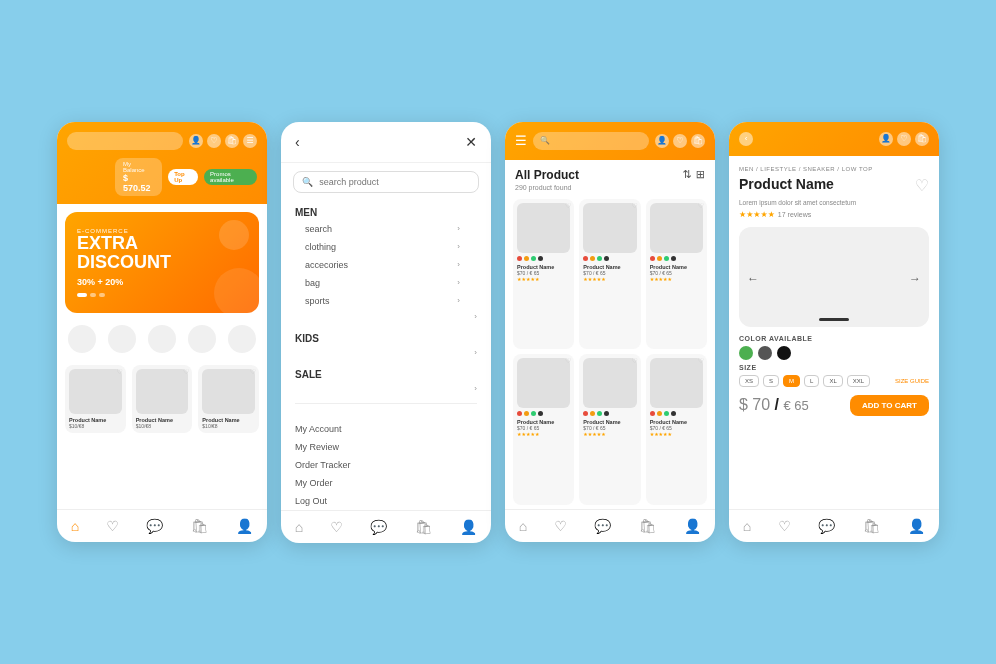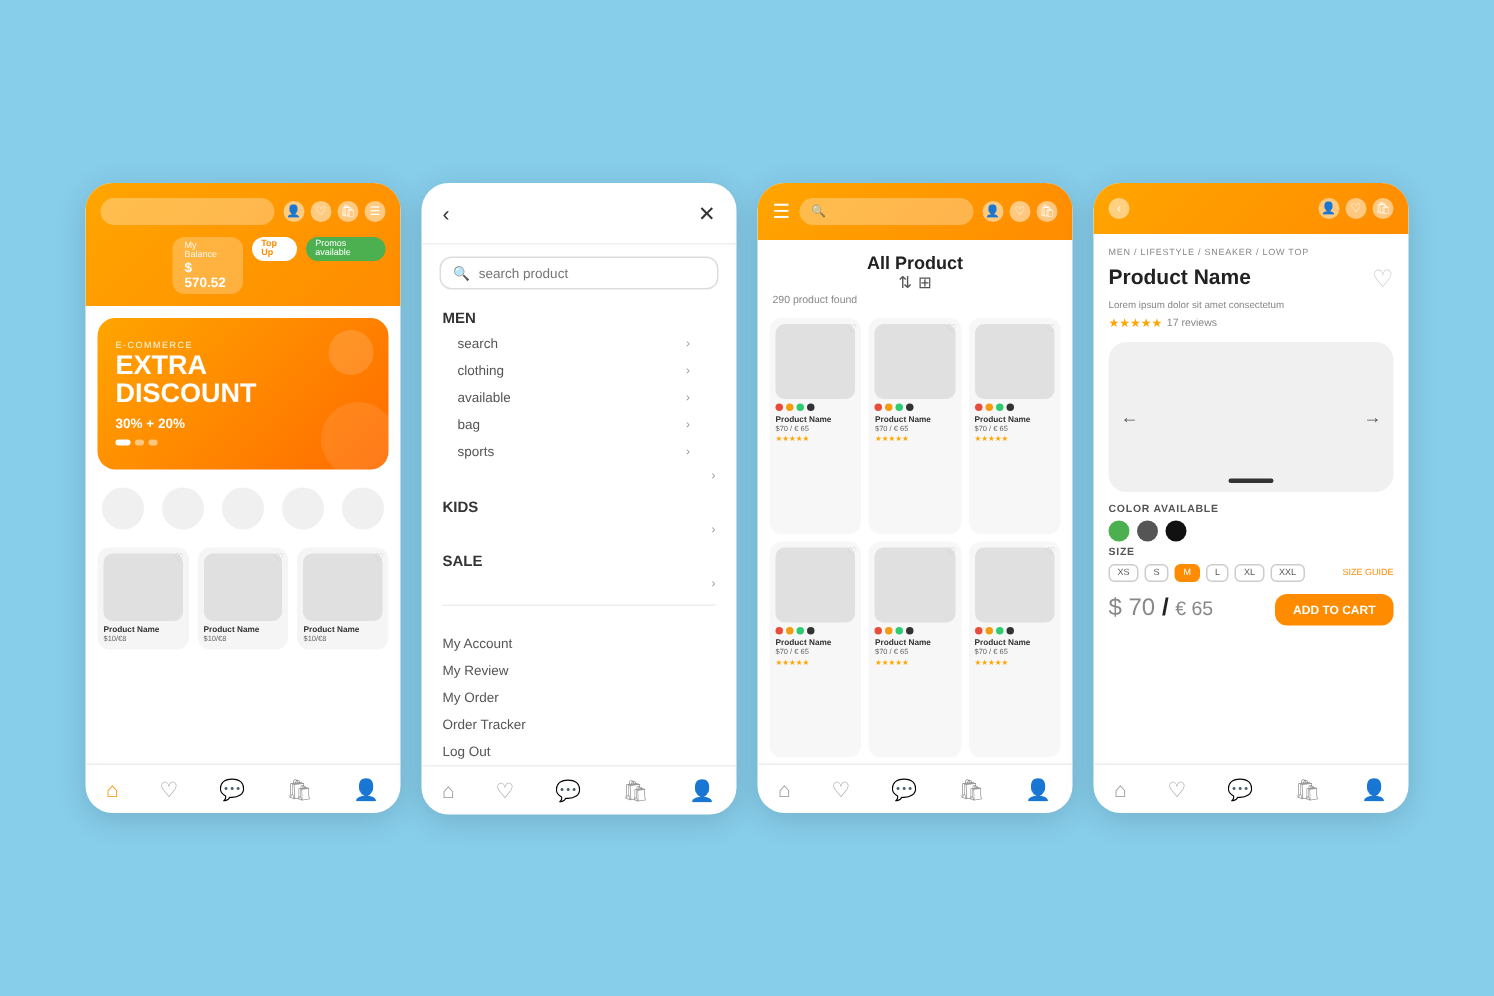--- a/index.html
+++ b/index.html
@@ -57,21 +57,21 @@
       border-radius: 50%;
       background: rgba(255,255,255,0.5);
       display: flex;
       align-items: center;
       justify-content: center;
       font-size: 8px;
       color: #fff;
     }
     .s1-balance {
       display: flex;
-      align-items: flex-start;
+      align-items: center;
       gap: 6px;
       margin-top: 2px;
       padding-left: 48px;
     }
     .balance-card {
       background: rgba(255,255,255,0.25);
       border-radius: 8px;
       padding: 3px 8px;
       color: #fff;
       font-size: 7px;
@@ -262,21 +262,20 @@
       height: 18px;
       display: flex;
       align-items: center;
       padding: 0 8px;
     }
     .s3-title-row {
       display: flex;
       justify-content: space-between;
       align-items: center;
       padding: 8px 10px 2px 10px;
-      flex-direction: column;
     }
     .s3-title {
       font-size: 12px;
       font-weight: bold;
       color: #222;
     }
     .s3-sub {
       font-size: 7px;
       color: #888;
       padding: 0 10px;
@@ -539,21 +538,21 @@
       <div class="menu-section-title">MEN</div>
       <div class="menu-item">
           <span>search</span>
           <span class="chevron">›</span>
         </div>
       <div class="menu-item">
           <span>clothing</span>
           <span class="chevron">›</span>
         </div>
       <div class="menu-item">
-          <span>available</span>
+          <span>accecories</span>
           <span class="chevron">›</span>
         </div>
       <div class="menu-item">
           <span>bag</span>
           <span class="chevron">›</span>
         </div>
       <div class="menu-item">
           <span>sports</span>
           <span class="chevron">›</span>
         </div>
@@ -573,22 +572,22 @@
       <div class="menu-section-title" style="margin-top:4px;">SALE</div>
     </div>
     <div class="menu-item" style="padding:2px 14px 2px 24px;font-size:9px;color:#555;display:flex;justify-content:space-between;">
         <span></span>
         <span class="chevron">›</span>
       </div>
     <div style="height:1px;background:#eee;margin:8px 14px;"></div>
     <div class="menu-links">
       <a class="menu-link">My Account</a>
       <a class="menu-link">My Review</a>
+      <a class="menu-link">Order Tracker</a>
       <a class="menu-link">My Order</a>
-      <a class="menu-link">Order Tracker</a>
       <a class="menu-link">Log Out</a>
     </div>
     <div class="s1-bottom-nav">
       <span class="nav-icon">⌂</span>
       <span class="nav-icon">♡</span>
       <span class="nav-icon">💬</span>
       <span class="nav-icon">🛍</span>
       <span class="nav-icon">👤</span>
     </div>
   </div>

